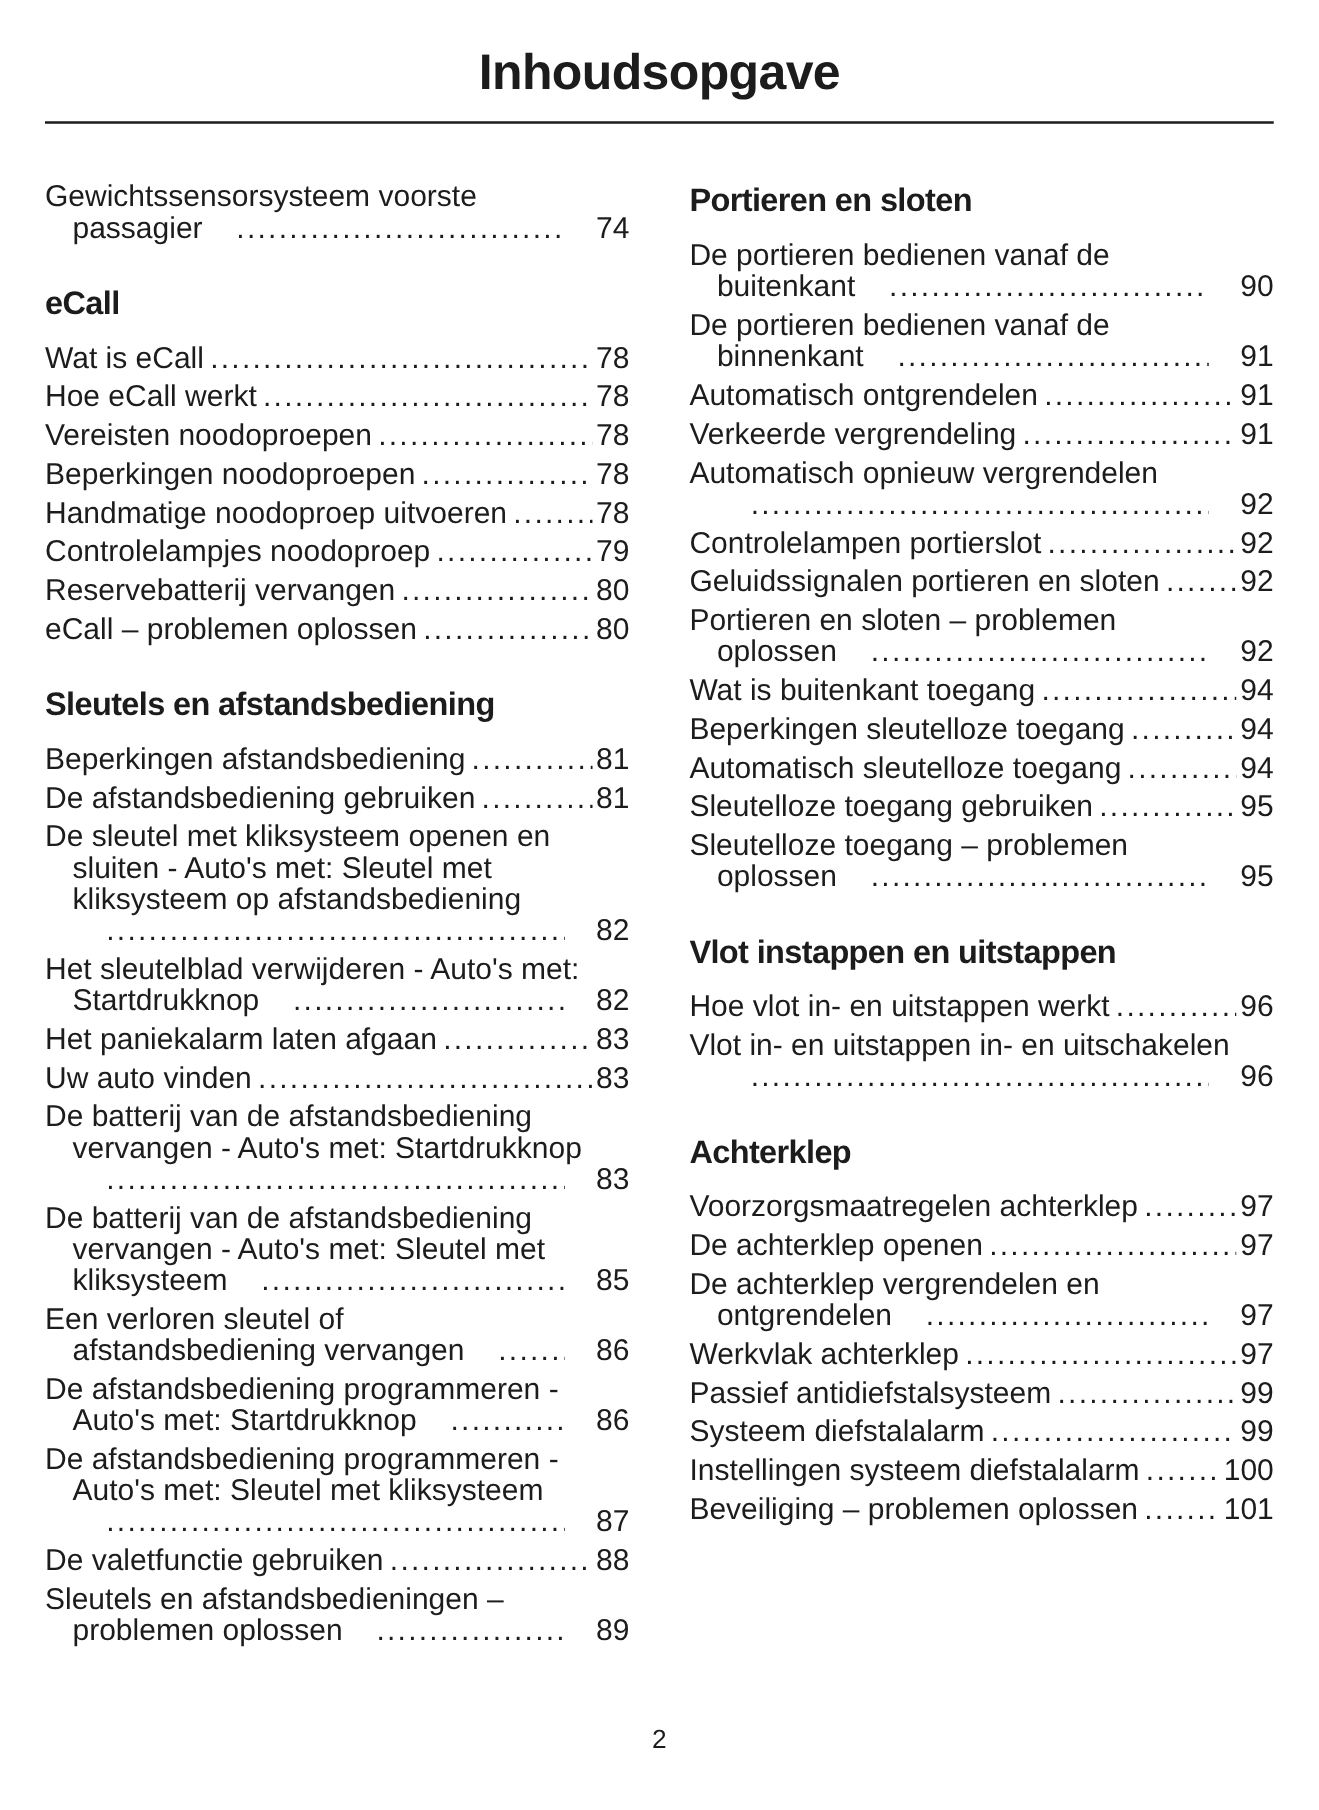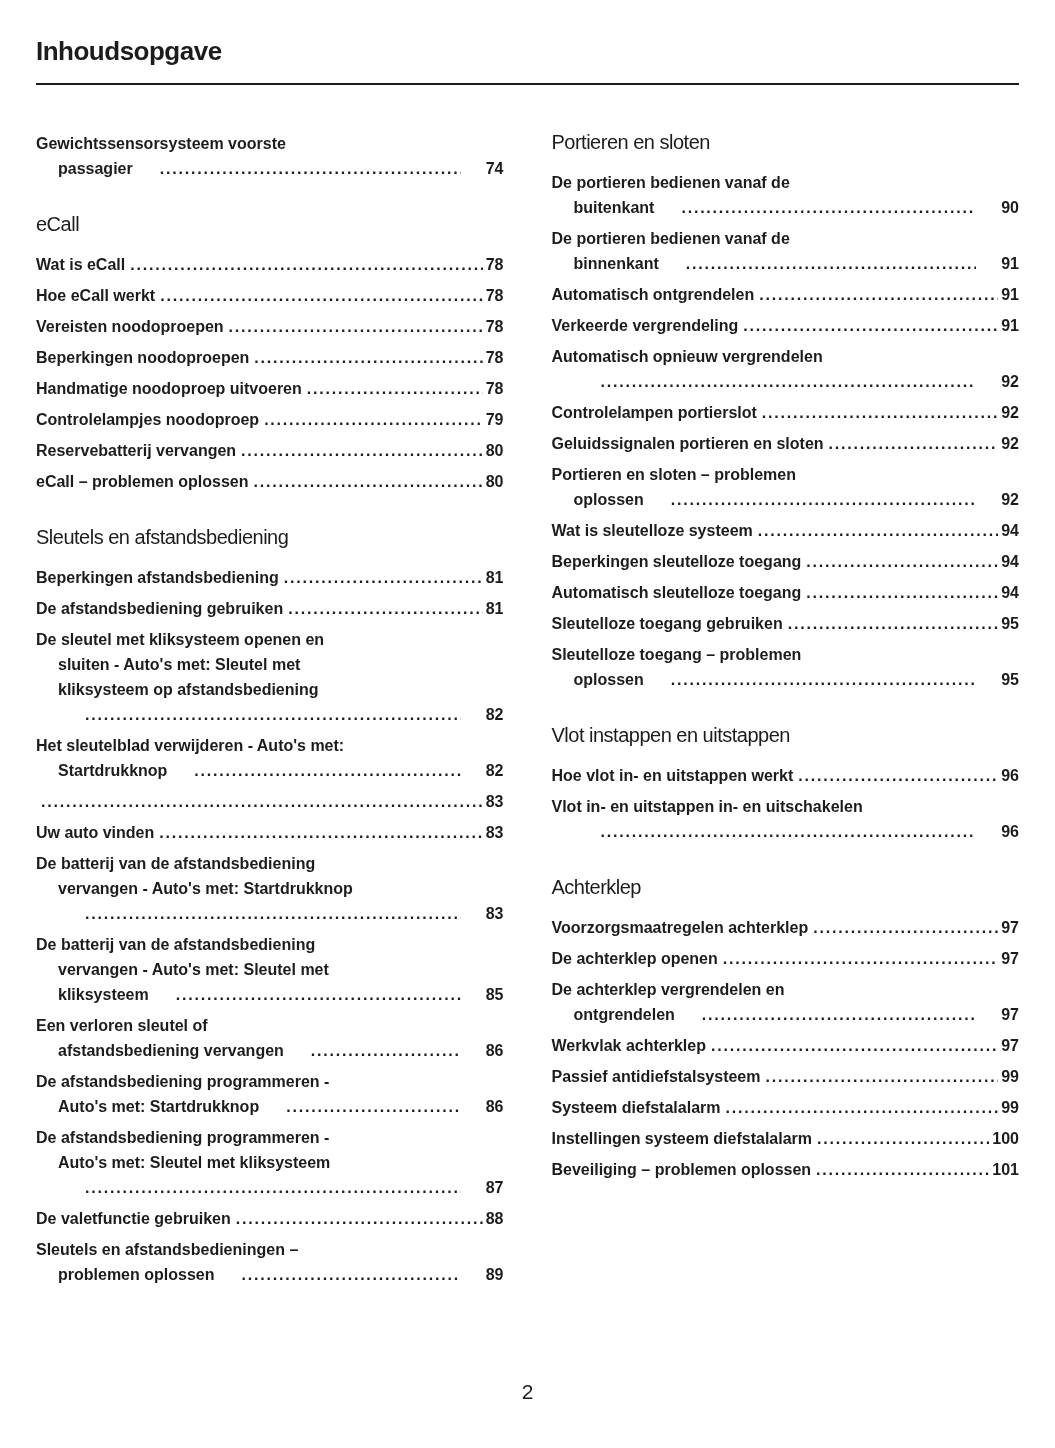--- a/index.html
+++ b/index.html
@@ -15,51 +15,51 @@
   .page {
     width: 1055px;
     min-height: 1448px;
     padding: 30px 36px 44px 36px;
     display: flex;
     flex-direction: column;
   }
   .page-header { flex: 0 0 auto; }
   .page-title {
     margin: 6px 0 16px 0;
-    font-size: 26px;
+    text-align: center;
+    font-size: 40px;
     font-weight: bold;
     letter-spacing: -0.5px;
   }
   .header-rule {
     border: none;
     border-top: 2px solid #1c1c1c;
     margin: 0;
   }
   .columns {
     display: flex;
     gap: 48px;
     margin-top: 46px;
     flex: 0 0 auto;
   }
   .col { flex: 1 1 0; min-width: 0; }
 
   .toc-section { margin: 0; }
   .sec-heading {
-    font-size: 20px;
-    font-weight: normal;
+    font-size: 26px;
+    font-weight: bold;
     letter-spacing: -0.5px;
     margin: 32px 0 16px 0;
   }
   .col > .toc-section:first-child > .sec-heading { margin-top: 0; }
 
   .entry {
-    font-size: 16px;
+    font-size: 24px;
     line-height: 25px;
     margin: 0 0 6px 0;
-    font-weight: bold;
   }
   .line { white-space: nowrap; }
   .line.cont { padding-left: 22px; gap: 22px; }
   .line.last {
     display: flex;
     align-items: flex-end;
     white-space: nowrap;
   }
   .line.last .txt { flex: 0 0 auto; white-space: pre; }
   .leader {
@@ -192,20 +192,21 @@
           <div class="entry">
             <div class="line">Het sleutelblad verwijderen - Auto's met:</div>
             <div class="line last cont">
               <span class="txt">Startdrukknop</span>
               <span class="leader"></span>
               <span class="pg">82</span>
             </div>
           </div>
           <div class="entry">
             <div class="line last">
+              <span class="txt">Het paniekalarm laten afgaan</span>
               <span class="leader"></span>
               <span class="pg">83</span>
             </div>
           </div>
           <div class="entry">
             <div class="line last">
               <span class="txt">Uw auto vinden</span>
               <span class="leader"></span>
               <span class="pg">83</span>
             </div>
@@ -330,21 +331,21 @@
             <div class="line last cont">
               <span class="txt">oplossen</span>
               <span class="leader"></span>
               <span class="pg">92</span>
             </div>
           </div>
         </section>
         <section class="toc-section">
           <div class="entry">
             <div class="line last">
-              <span class="txt">Wat is sleutelloze systeem</span>
+              <span class="txt">Wat is buitenkant toegang</span>
               <span class="leader"></span>
               <span class="pg">94</span>
             </div>
           </div>
           <div class="entry">
             <div class="line last">
               <span class="txt">Beperkingen sleutelloze toegang</span>
               <span class="leader"></span>
               <span class="pg">94</span>
             </div>

